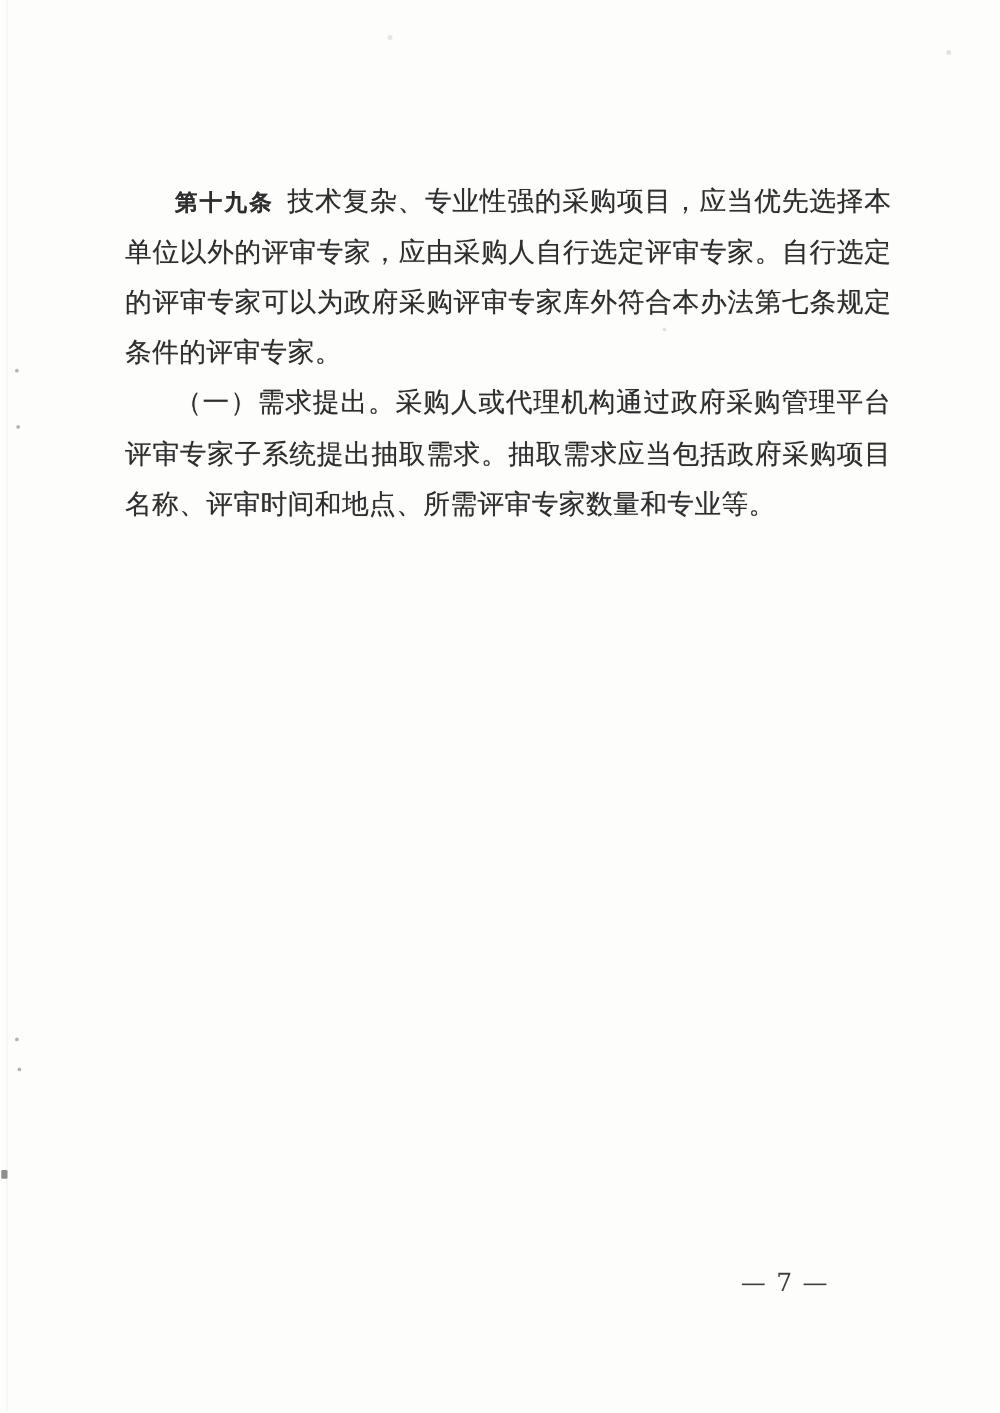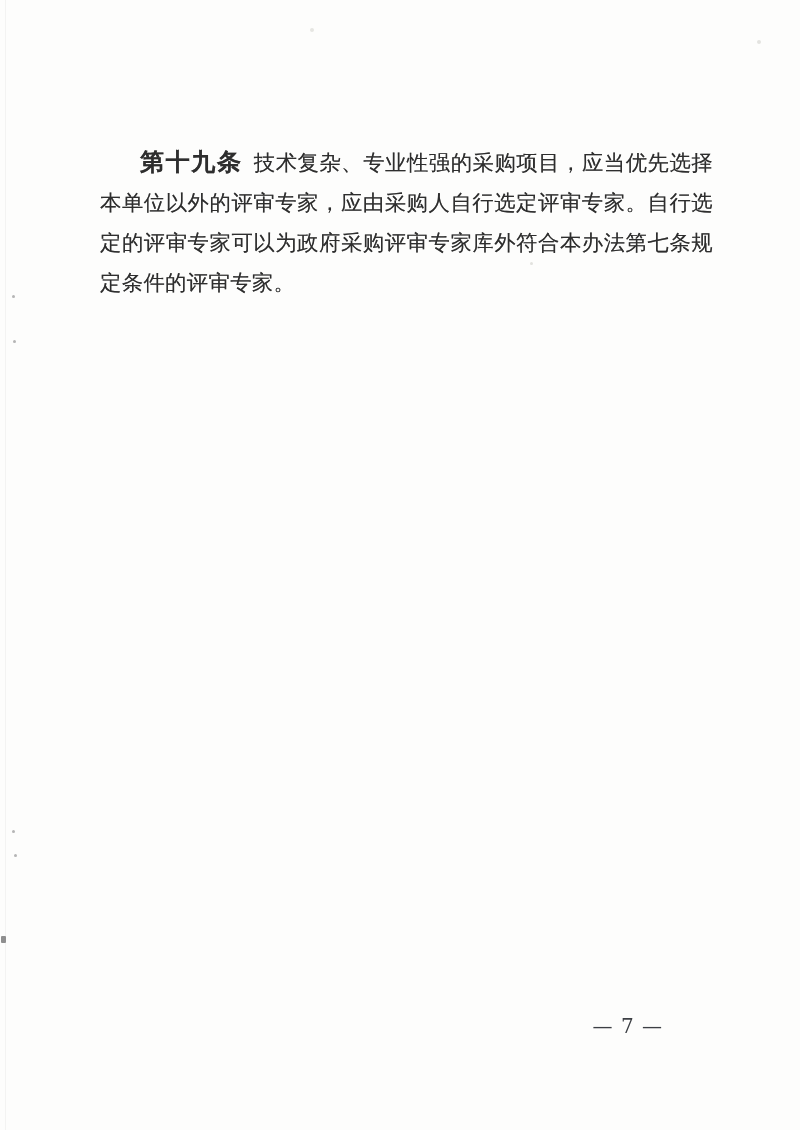--- a/index.html
+++ b/index.html
@@ -38,21 +38,21 @@
     line-height: 40px;
     text-align: justify;
     text-justify: inter-character;
     text-indent: 40px;
     text-shadow: 0 0 0.6px rgba(50,50,50,0.55);
     word-break: break-all;
   }
   .para-head {
     font-family: "DejaVu Sans", "Liberation Sans", sans-serif;
     font-weight: 700;
-    font-size: 24px;
+    font-size: 18px;
     letter-spacing: 1.5px;
     margin-right: 11px;
     text-shadow: 0 0 0.5px rgba(30,30,30,0.6);
   }
   .para-head:empty { margin-right: 0; letter-spacing: 0; }
   .page-number {
     position: absolute;
     top: 1014px;
     right: 137px;
     font-size: 20px;
@@ -84,20 +84,23 @@
 
   <div class="content">
 
     <p class="para">
       <span class="para-head">第十九条</span><span>技术复杂、专业性强的采购项目，应当优先选择本单位以外的评审专家，应由采购人自行选定评审专家。自行选定的评审专家可以为政府采购评审专家库外符合本办法第七条规定条件的评审专家。</span>
     </p>
 
 
 
 
+    <p class="para">
+      <span class="para-head"></span><span>（一）需求提出。采购人或代理机构通过政府采购管理平台评审专家子系统提出抽取需求。抽取需求应当包括政府采购项目名称、评审时间和地点、所需评审专家数量和专业等。</span>
+    </p>
 
 
   </div>
 
   <div class="page-number">— 7 —</div>
 
   <div class="speck s1"></div>
   <div class="speck s2"></div>
   <div class="speck s3"></div>
   <div class="speck s4"></div>

